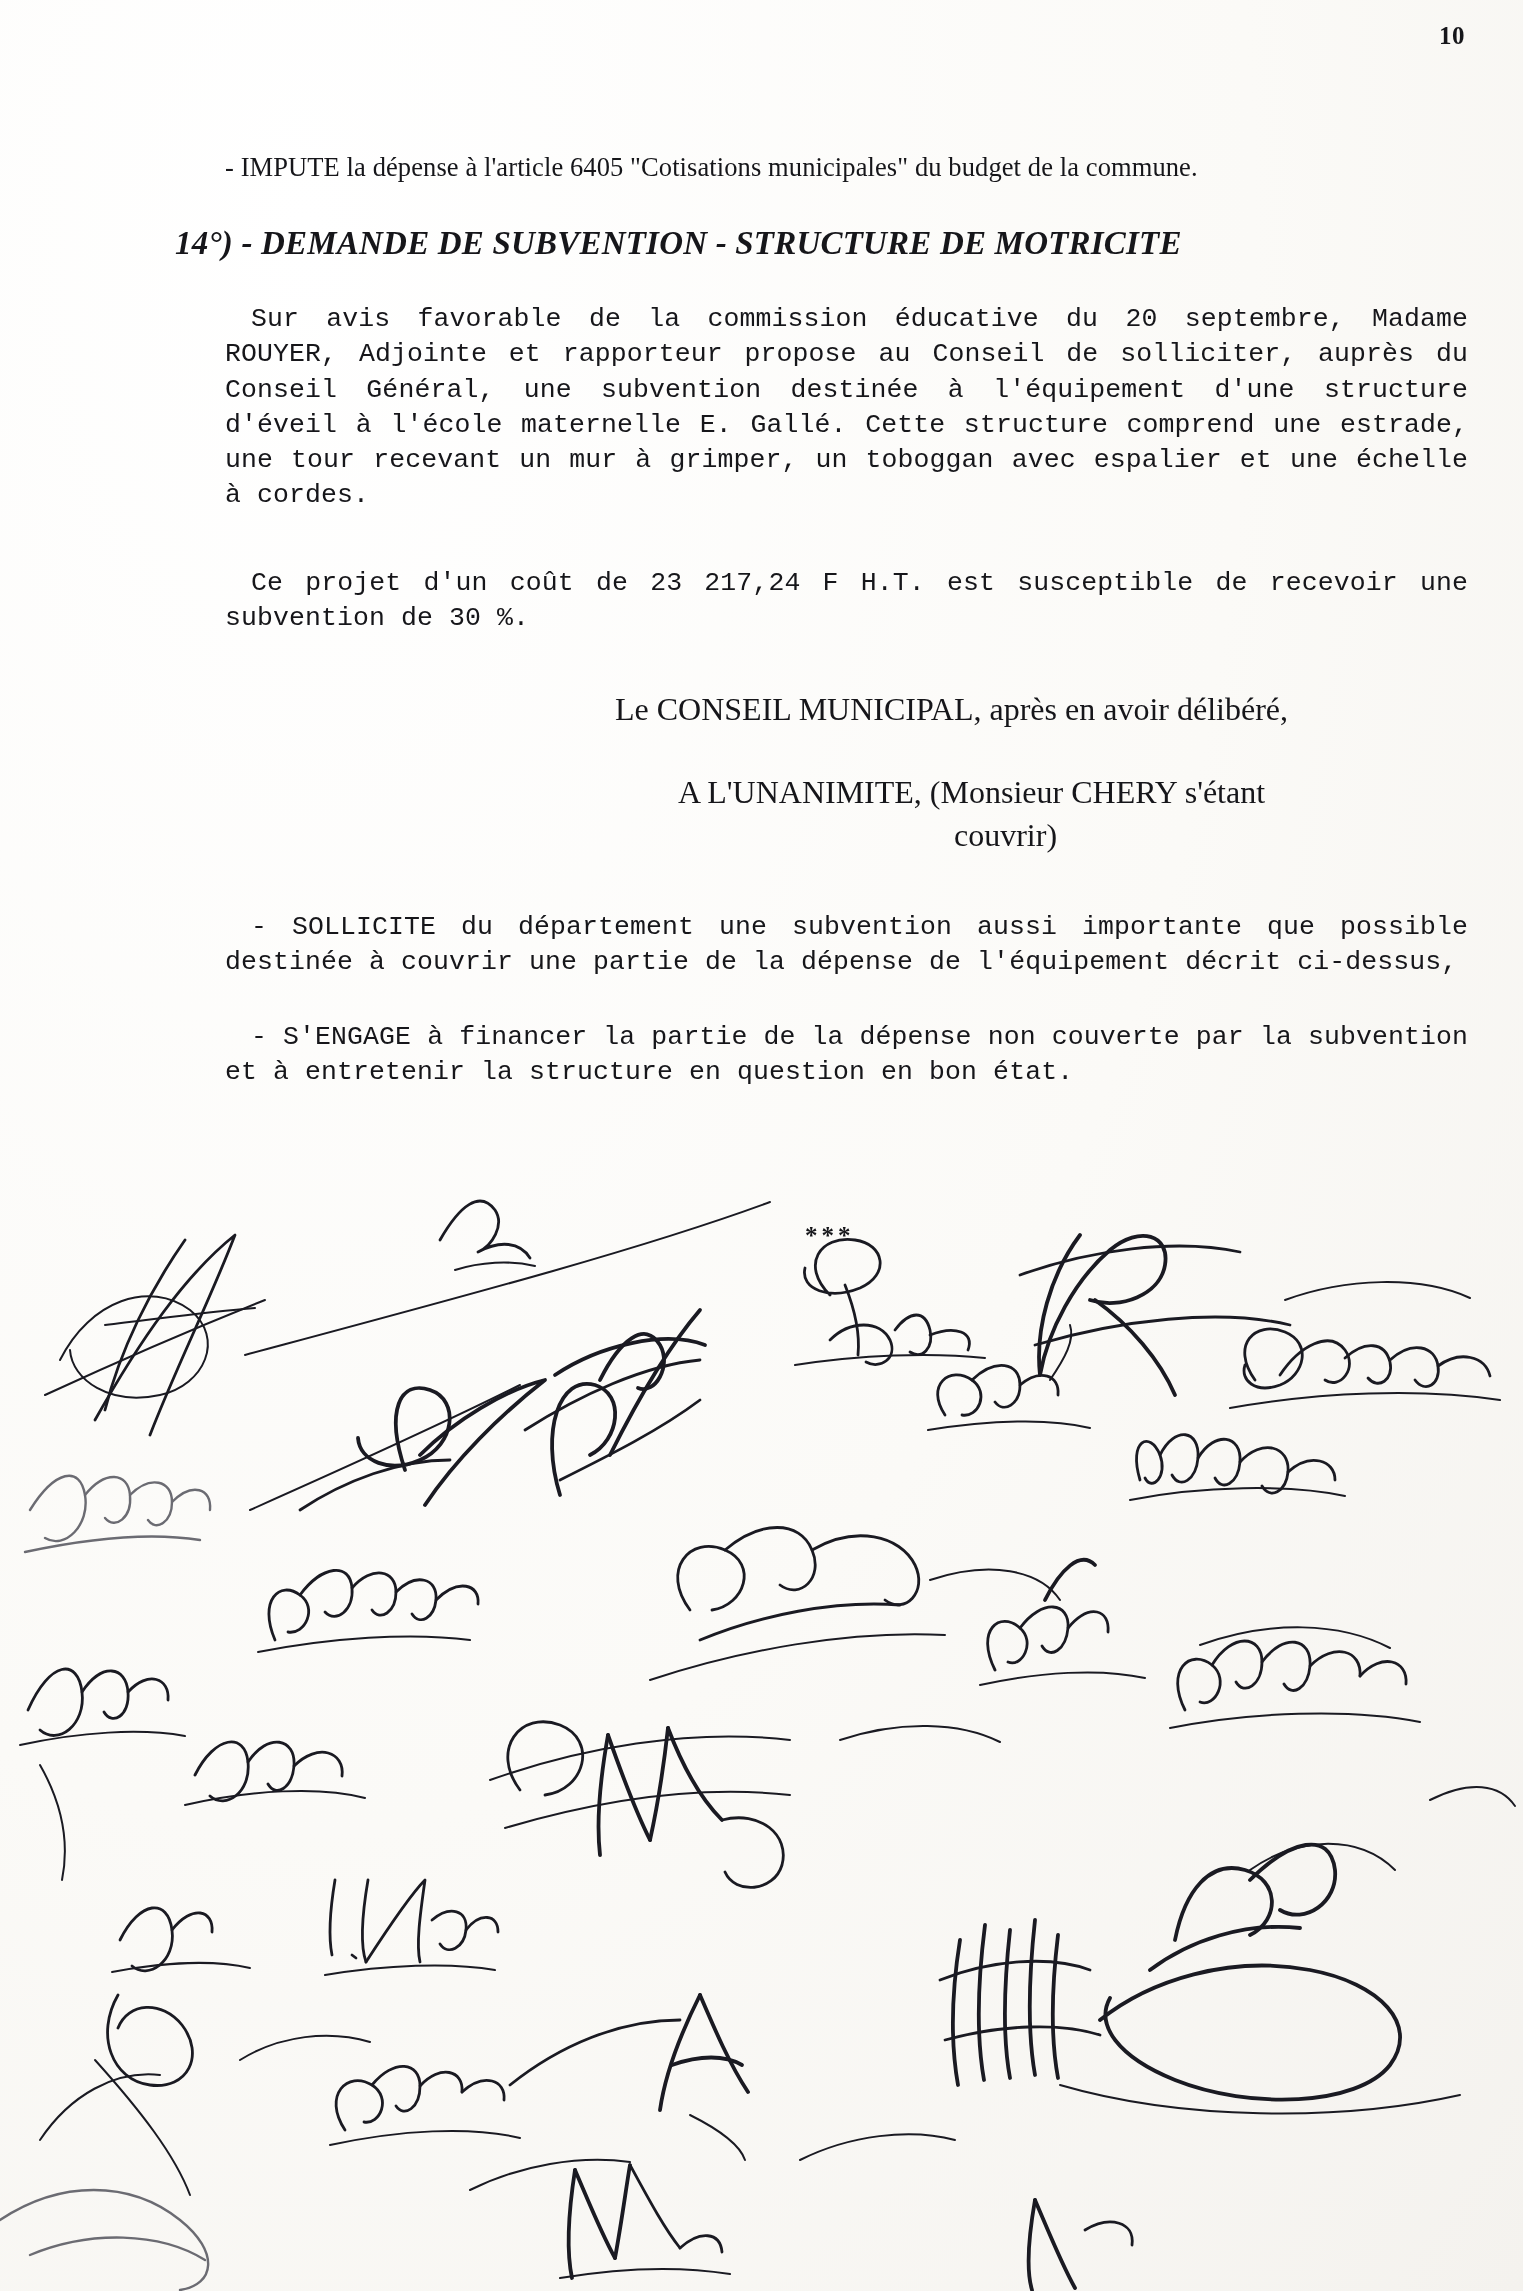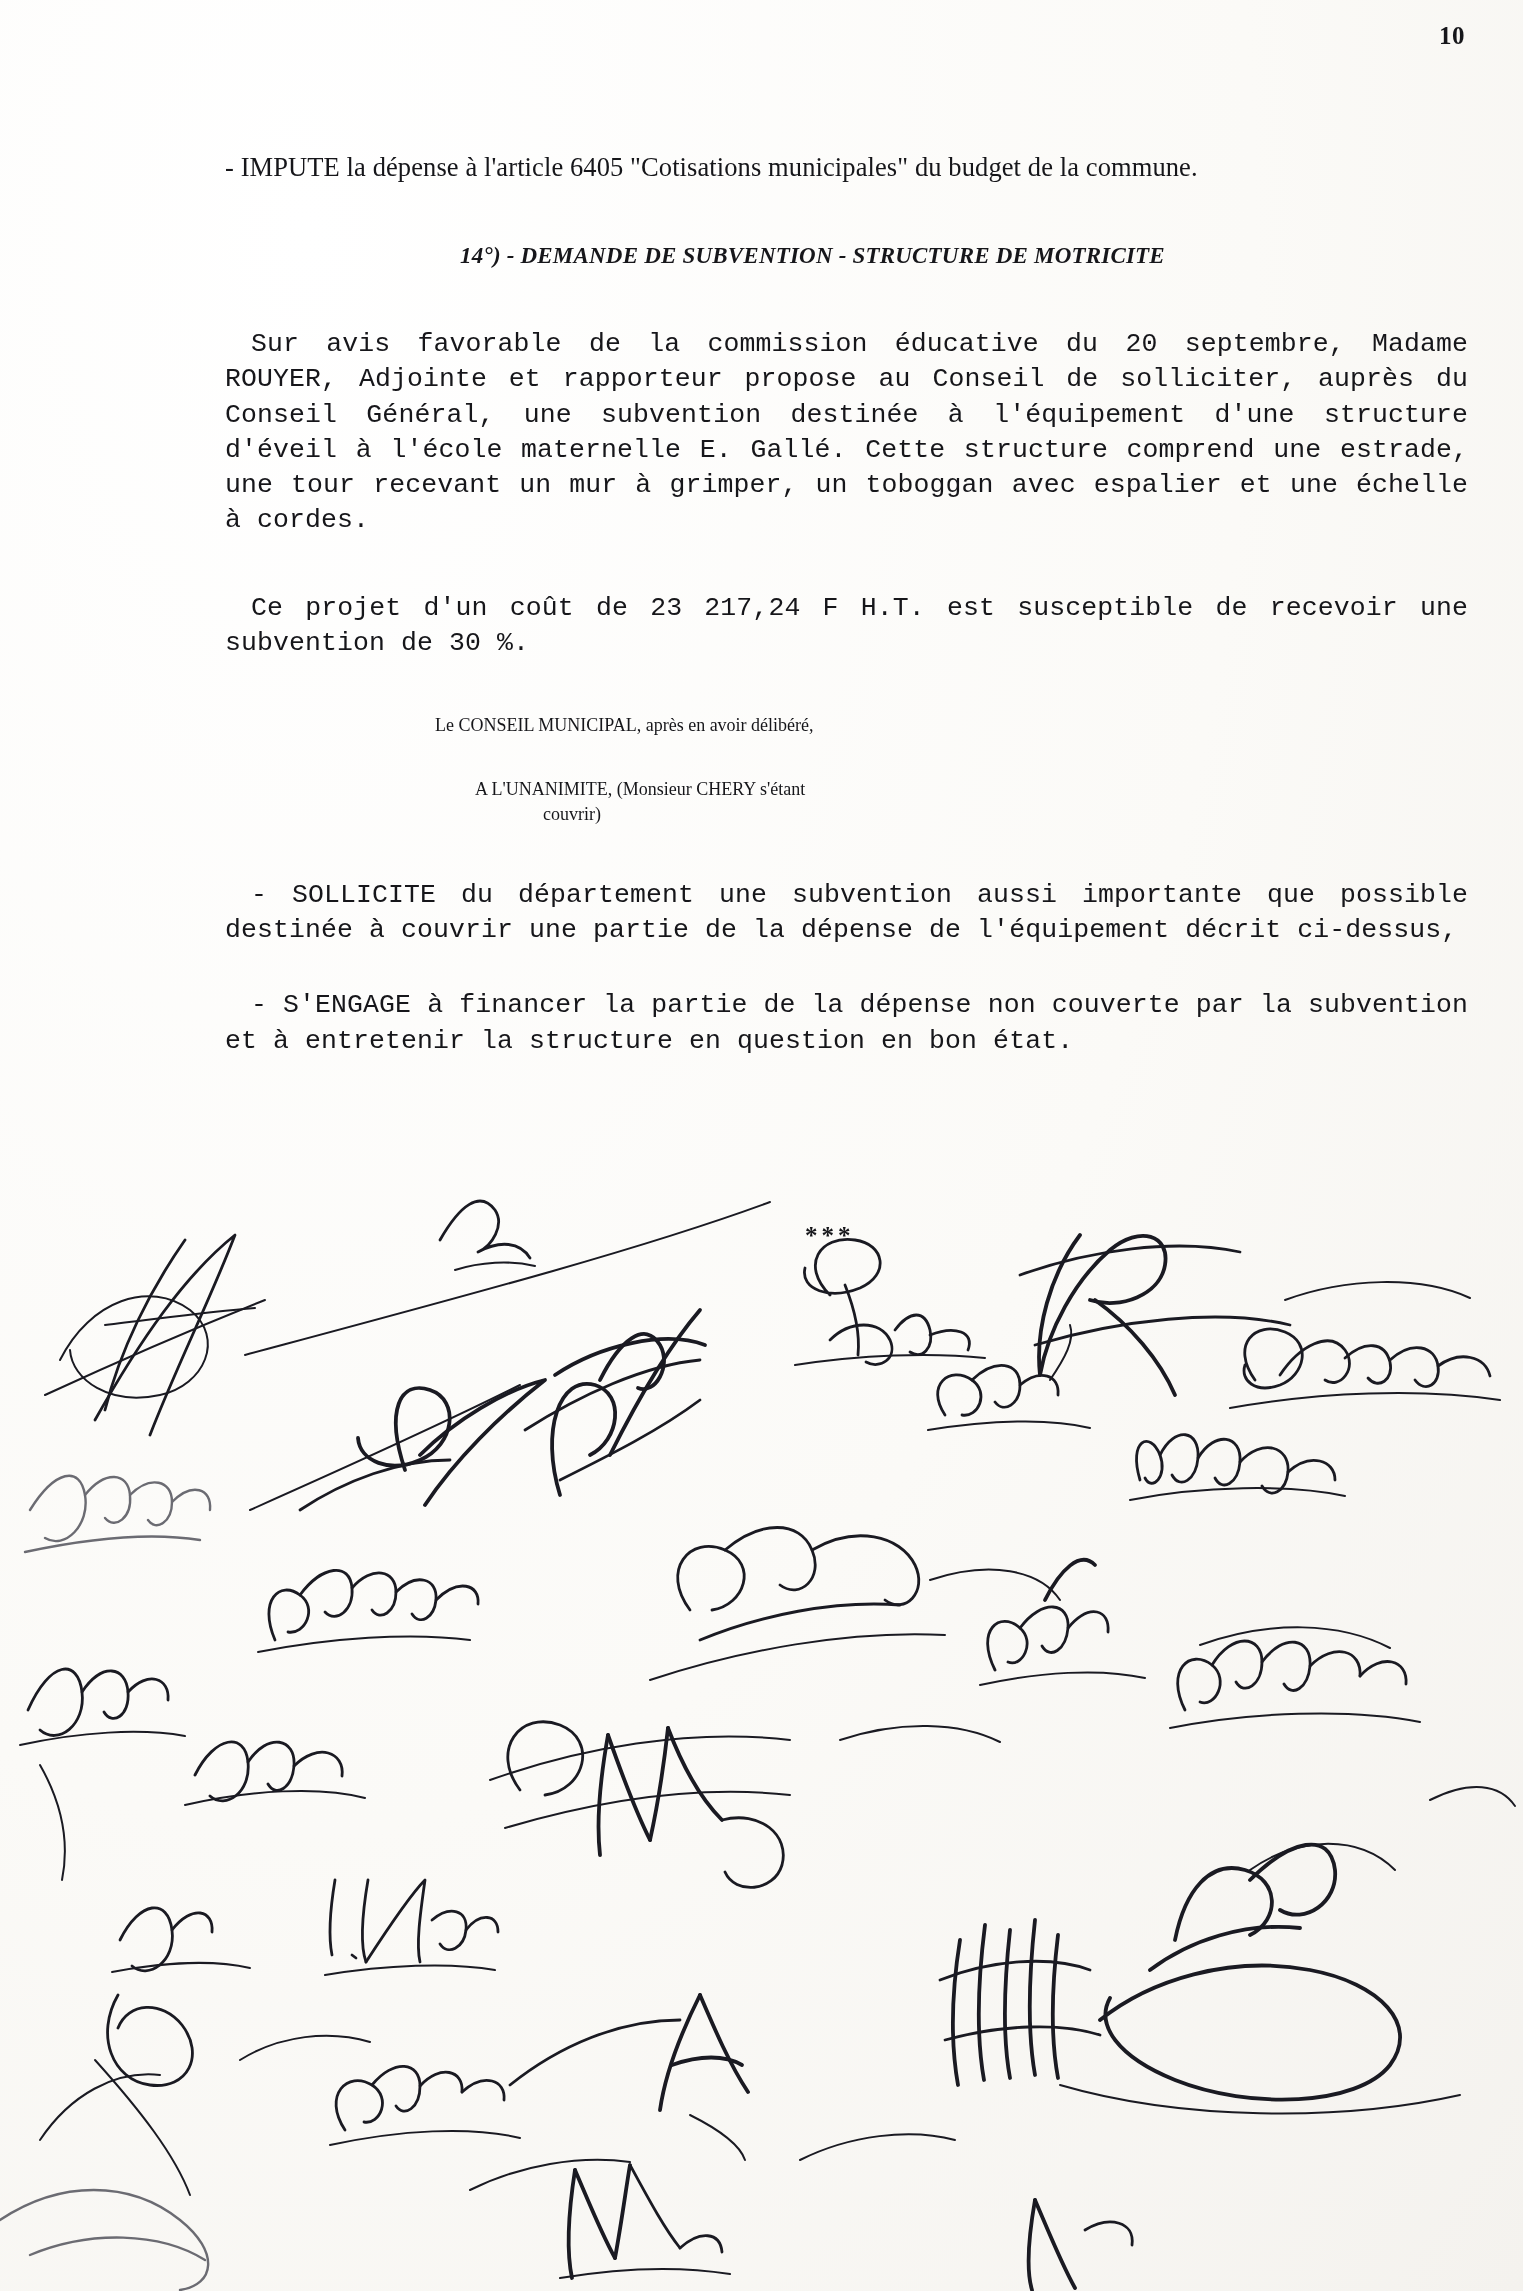--- a/index.html
+++ b/index.html
@@ -45,32 +45,31 @@
     letter-spacing: 0.1px;
   }
   p.para.indent {
     text-indent: 26px;
     font-family: Liberation Mono, monospace;
   }
   .spacer-md { height: 40px; }
   .spacer-lg { height: 52px; }
 
   .heading {
-    margin: 18px;
-    font-size: 23px;
+    margin: 0;
+    font-size: 33px;
     font-style: italic;
     font-weight: 700;
     letter-spacing: 0.2px;
     margin-left: -50px;
+  }
+  .center-block {
     text-align: center;
-  }
-  .center-block {
-    text-align: left;
     padding-left: 210px;
-    font-size: 18px;
+    font-size: 32px;
     line-height: 1.35;
   }
   .center-block.deep {
     padding-left: 250px;
   }
   .center-block .second-line {
     display: block;
     padding-left: 68px;
   }
   .asterisks {

